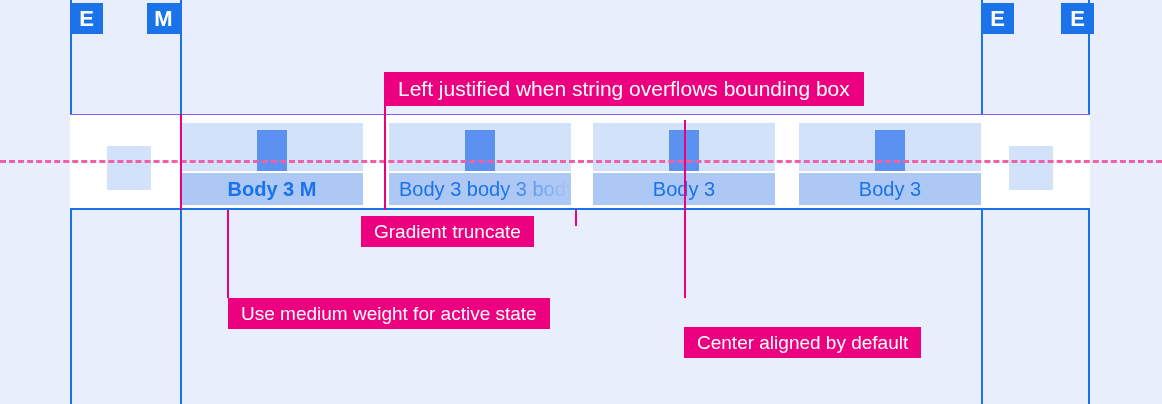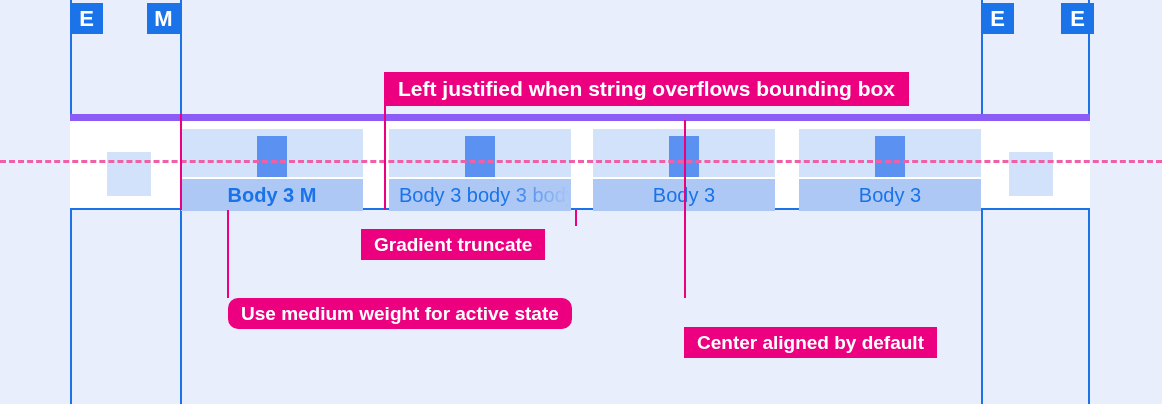--- a/index.html
+++ b/index.html
@@ -64,21 +64,21 @@
   }
 
   
   #component-container {
     position: absolute;
     left: 70px;
     top: 114px;
     width: 1020px;
     height: 96px;
     background: #ffffff;
-    border-top: 7px solid #8b5cf6;
+    border-top: 1px solid #8b5cf6;
     border-bottom: 2px solid #1a73e8;
     box-sizing: border-box;
   }
 
   
   .edge-slot {
     position: absolute;
     top: 24px;
     width: 110px;
     height: 48px;
@@ -153,21 +153,21 @@
     height: 32px;
     background: linear-gradient(to right, rgba(173,200,245,0), rgba(173,200,245,1));
     pointer-events: none;
   }
 
   
   .callout {
     position: absolute;
     background: #ec0080;
     color: #ffffff;
-    font-weight: bold;
+    font-weight: normal;
     font-family: "Liberation Sans", sans-serif;
     white-space: nowrap;
     box-sizing: border-box;
   }
   .callout.big {
     font-size: 21px;
     height: 34px;
     line-height: 34px;
     padding: 0 14px;
   }
@@ -244,17 +244,17 @@
   <div class="pguide" style="left:684px; top:120px; height:178px;"></div>
   <div class="pguide" style="left:227px; top:210px; height:88px;"></div>
   <div class="pguide" style="left:575px; top:210px; height:16px;"></div>
 
   <div class="badge" style="left:70px;">E</div>
   <div class="badge" style="left:147px;">M</div>
   <div class="badge" style="left:981px;">E</div>
   <div class="badge" style="left:1061px;">E</div>
 
   <div class="callout big" style="left:384px; top:72px;">Left justified when string overflows bounding box</div>
-  <div class="callout med" style="left:361px; top:229px;">Gradient truncate</div>
-  <div class="callout med" style="left:228px; top:298px;border-radius:10px;">Use medium weight for active state</div>
+  <div class="callout med" style="left:361px; top:216px;">Gradient truncate</div>
+  <div class="callout med" style="left:228px; top:298px;">Use medium weight for active state</div>
   <div class="callout med" style="left:684px; top:298px;margin-top:29px;">Center aligned by default</div>
 
 </div>
 
 </body></html>

